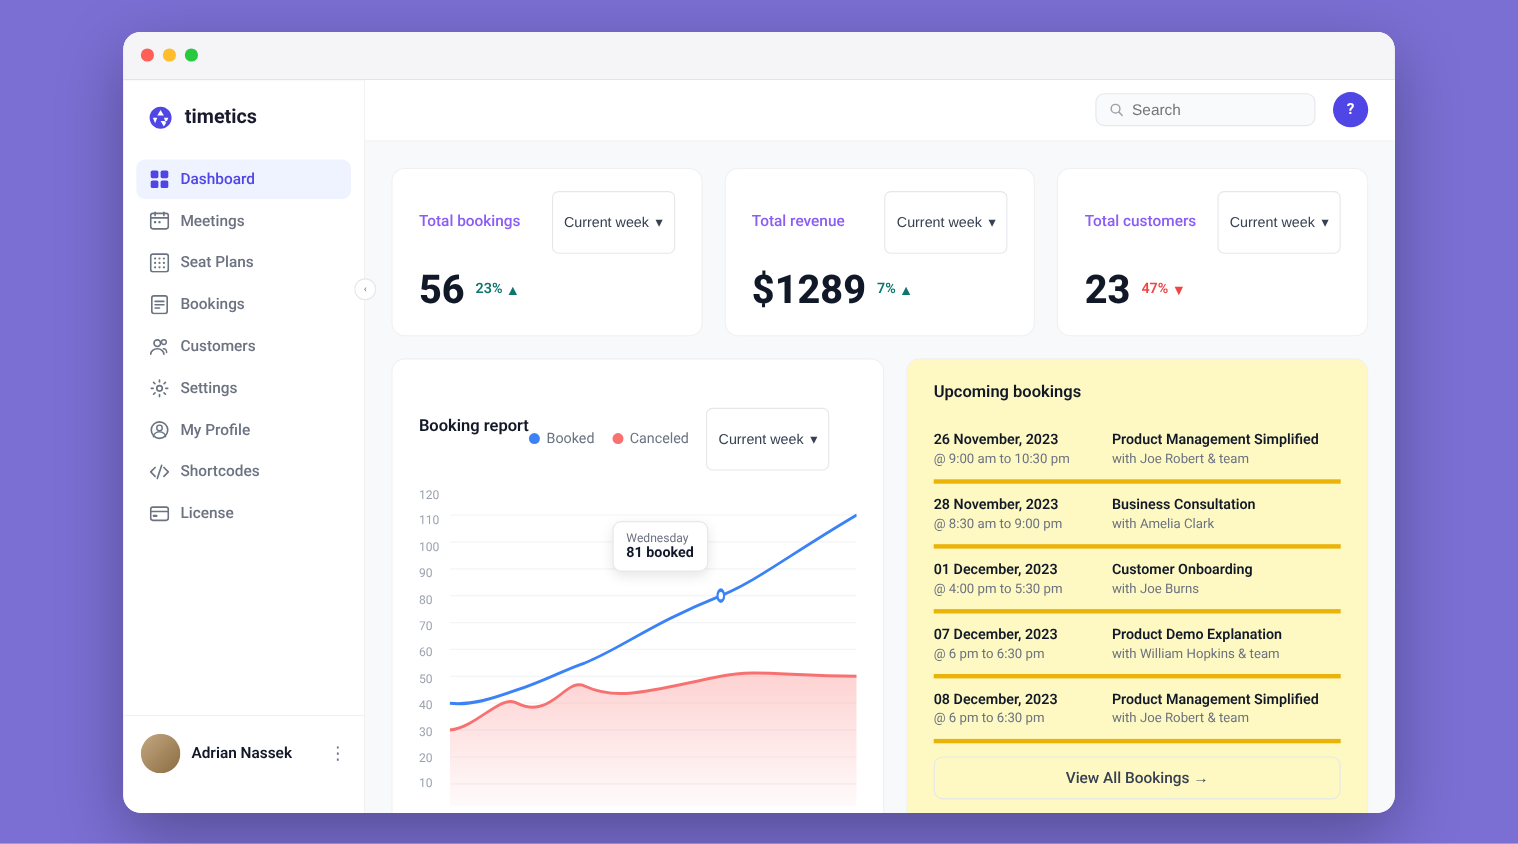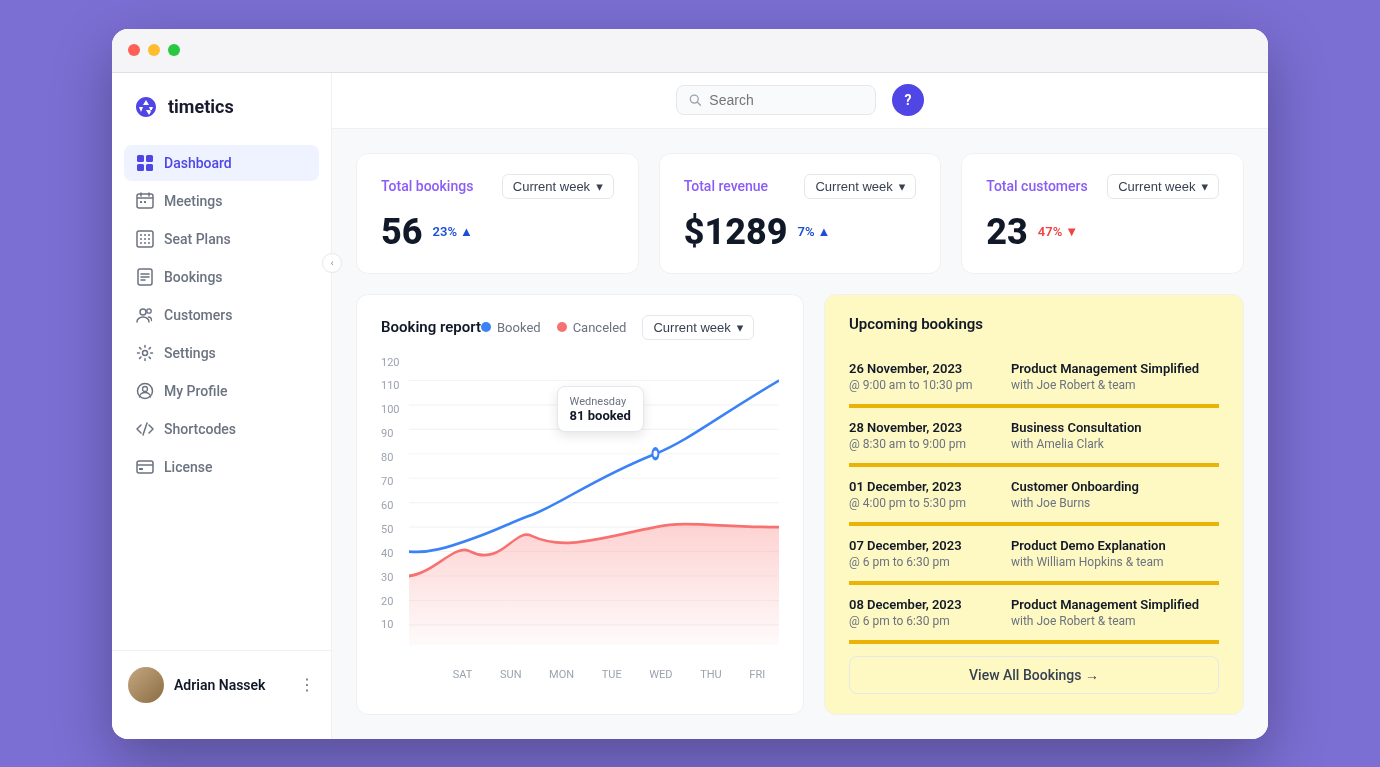--- a/index.html
+++ b/index.html
@@ -133,21 +133,21 @@
       background: #f8f9fb;
       overflow-y: auto;
       display: flex;
       flex-direction: column;
     }
     .topbar {
       height: 56px;
       background: #fff;
       display: flex;
       align-items: center;
-      justify-content: center;
+      justify-content: flex-end;
       padding: 0 24px;
       gap: 16px;
       border-bottom: 1px solid #f0f0f0;
       flex-shrink: 0;
     }
     .search-bar {
       display: flex;
       align-items: center;
       gap: 8px;
       background: #f9fafb;
@@ -206,42 +206,42 @@
       font-weight: 500;
     }
     .period-btn {
       display: flex;
       align-items: center;
       gap: 6px;
       font-size: 13px;
       color: #374151;
       border: 1px solid #e5e7eb;
       border-radius: 6px;
-      padding: 4px 10px;
+      padding: 20px 10px;
       cursor: pointer;
       background: #fff;
     }
     .stat-value-row {
       display: flex;
       align-items: center;
       gap: 10px;
     }
     .stat-value {
       font-size: 36px;
       font-weight: 800;
       color: #111827;
     }
     .stat-badge {
       display: flex;
       align-items: center;
       gap: 3px;
       font-size: 13px;
       font-weight: 600;
     }
-    .badge-green { color: #1d4ed8; }
+    .badge-green { color: #0f766e; }
     .badge-red { color: #ef4444; }
     
     .charts-row {
       display: grid;
       grid-template-columns: 1fr 420px;
       gap: 20px;
     }
     .chart-card {
       background: #fff;
       border-radius: 12px;
@@ -256,20 +256,21 @@
     }
     .chart-title {
       font-size: 15px;
       font-weight: 600;
       color: #111827;
     }
     .chart-legend {
       display: flex;
       gap: 16px;
       align-items: center;
+      margin-top: 24px;
     }
     .legend-item {
       display: flex;
       align-items: center;
       gap: 6px;
       font-size: 13px;
       color: #6b7280;
     }
     .legend-dot {
       width: 10px;

